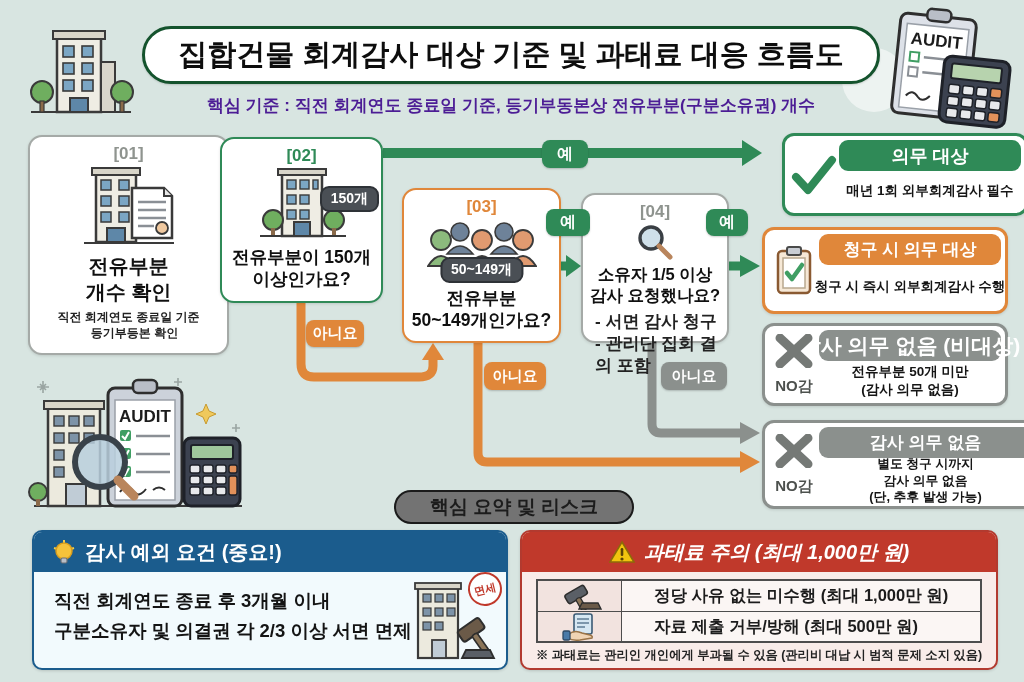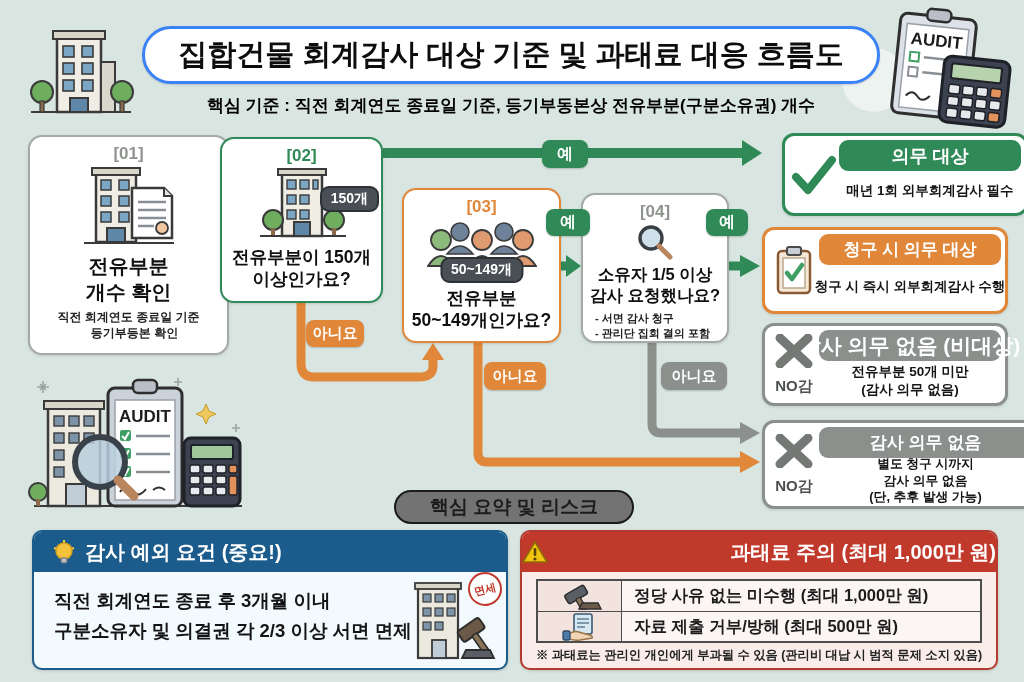--- a/index.html
+++ b/index.html
@@ -9,42 +9,42 @@
     background: #d8e5e1;
     font-family: "Liberation Sans", sans-serif;
     overflow: hidden;
     color: #1c1c1c;
   }
   .abs { position:absolute; }
 
   
   .title-pill {
     left:142px; top:26px; width:738px; height:58px;
-    background:#fff; border:3px solid #3b82f6; border-radius:32px;
+    background:#fff; border:3px solid #14532d; border-radius:32px;
     display:flex; align-items:center; justify-content:center;
     font-size:29px; font-weight:bold; color:#0d0d0d; white-space:nowrap;
     box-shadow:0 1px 2px rgba(0,0,0,.15);
   }
   .subtitle {
     left:142px; top:94px; width:738px; text-align:center;
-    font-size:17px; font-weight:bold; color:#000000; white-space:nowrap;
+    font-size:17px; font-weight:bold; color:#4c1d95; white-space:nowrap;
   }
   .deco-circle { left:842px; top:48px; width:64px; height:64px; border-radius:50%;
     background:rgba(255,255,255,.55); }
 
   
   .step {
     background:#fff; border-radius:14px; text-align:center; z-index:2;
     box-shadow:0 1px 3px rgba(0,0,0,.12);
   }
   .step-num { font-weight:bold; font-size:17px; margin-top:7px; }
   .num-gray { color:#8f948f; } .num-green { color:#2f8a57; } .num-orange { color:#e0873a; }
   .step-title { font-weight:bold; font-size:17.5px; color:#101010; line-height:1.28; margin-top:4px; }
   .step-note { font-size:12px; color:#222; font-weight:bold; line-height:1.3; margin-top:5px; }
-  .step-note-left { text-align:left; padding-left:12px; font-size:11px; }
+  .step-note-left { text-align:left; padding-left:12px; font-size:17px; }
   .icon-wrap { display:flex; align-items:center; justify-content:center; margin-top:2px; position:relative; }
   .badge {
     position:absolute; background:#4a4f55; border:2px solid #2e3237; color:#fff;
     font-weight:bold; font-size:14px; border-radius:9px; padding:2px 9px; white-space:nowrap; z-index:3;
   }
 
   
   .lbl {
     z-index:4; color:#fff; font-weight:bold; border-radius:8px;
     display:flex; align-items:center; justify-content:center;
@@ -83,31 +83,31 @@
 
   
   .info-box { border-radius:10px; overflow:hidden; z-index:2; box-shadow:0 1px 3px rgba(0,0,0,.15); }
   .exception { left:32px; top:530px; width:476px; height:140px; background:#f2fafd; border:2.5px solid #1b5c8d; }
   .penalty   { left:520px; top:530px; width:478px; height:140px; background:#f9ece9; border:2.5px solid #b23a2f; }
   .info-head {
     height:40px; display:flex; align-items:center; gap:9px;
     color:#fff; font-weight:bold; font-size:20px; white-space:nowrap;
   }
   .exc-head { background:#1b5c8d; padding-left:18px; }
-  .pen-head { background:#c0392b; justify-content:space-between; }
+  .pen-head { background:#c0392b; justify-content:center;font-style:italic; }
   .exc-line { position:absolute; left:20px; font-size:18.5px; font-weight:bold; color:#141414; white-space:nowrap; }
   .pen-table {
     position:absolute; left:14px; right:14px; top:47px; height:64px;
     border:2px solid #4d4d4d; display:grid; grid-template-columns:84px 1fr; grid-template-rows:1fr 1fr;
     background:#fbf6f4;
   }
   .pen-cell { display:flex; align-items:center; justify-content:center; border-top:1.5px solid #4d4d4d; }
   .pen-cell.first { border-top:none; }
   .pen-icon-cell { background:#f2e3df; border-right:1.5px solid #4d4d4d; }
-  .pen-text { justify-content:flex-start; padding-left:12px; font-weight:bold; font-size:16.5px; white-space:nowrap; }
+  .pen-text { justify-content:flex-start; padding-left:32px; font-weight:bold; font-size:16.5px; white-space:nowrap; }
   .pen-foot { position:absolute; left:0; right:0; top:115px; text-align:center; font-size:12.3px; font-weight:bold; color:#222; white-space:nowrap; }
 
   .stamp {
     position:absolute; border:2.5px solid #c0392b; color:#c0392b; border-radius:50%;
     font-weight:bold; font-size:11px; width:34px; height:34px;
     display:flex; align-items:center; justify-content:center; transform:rotate(-14deg);
     background:rgba(255,255,255,.85);
   }
   svg { display:block; }
 </style>

